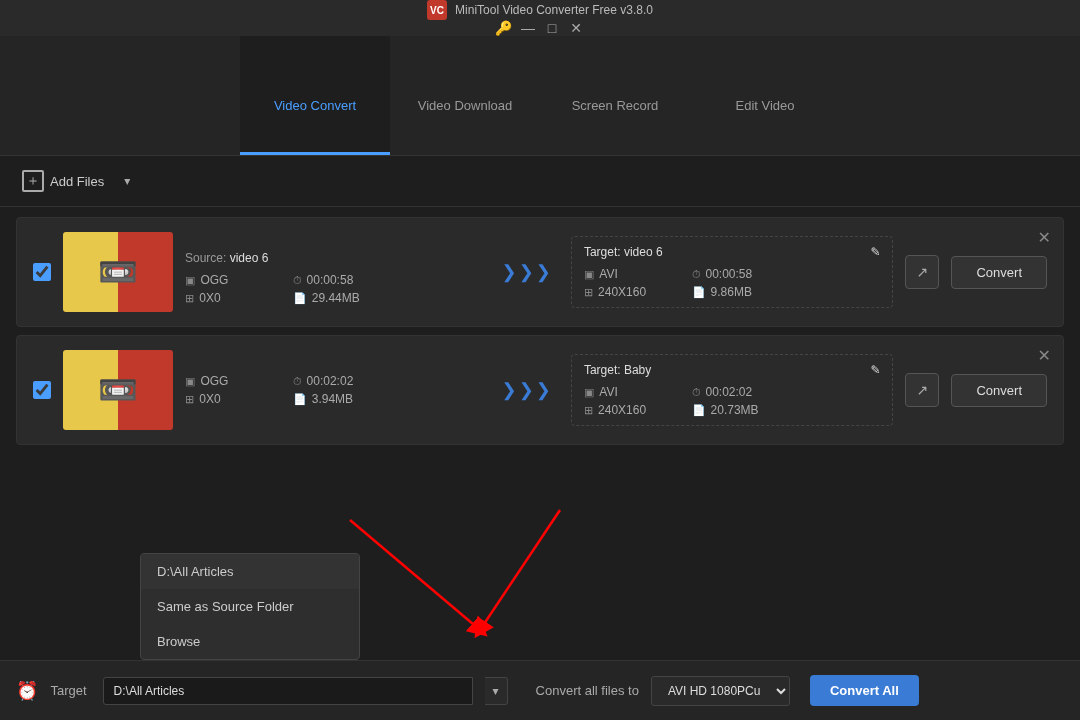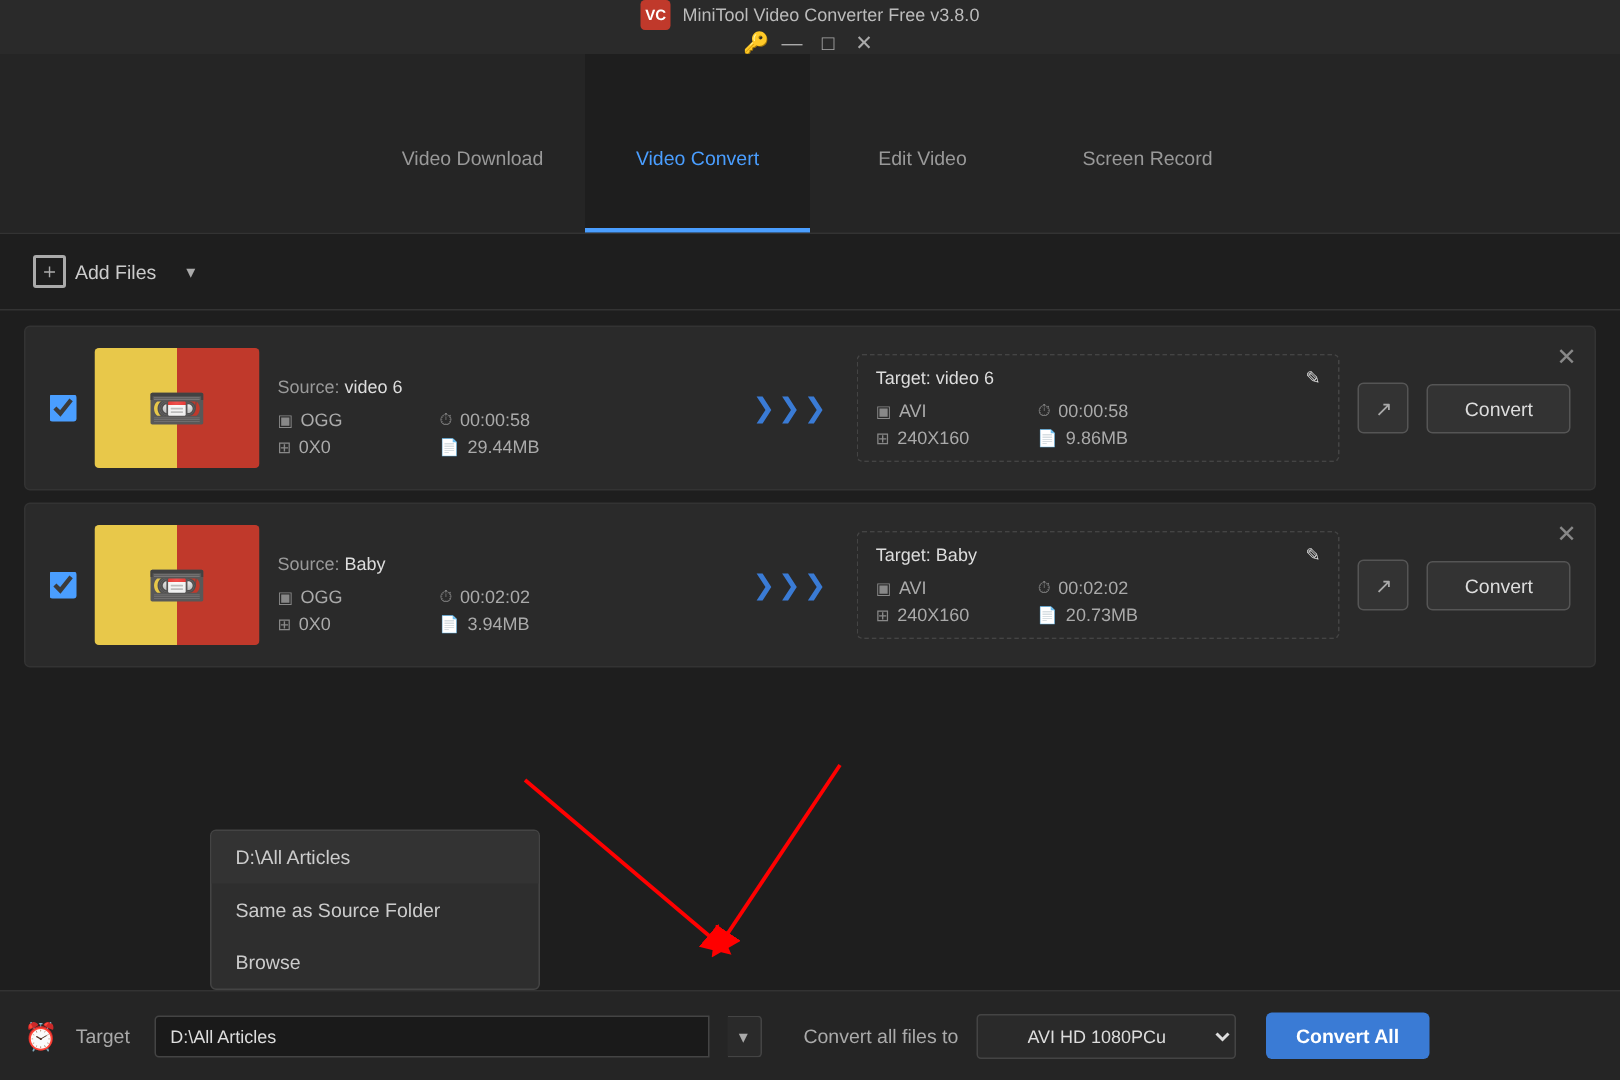--- a/index.html
+++ b/index.html
@@ -349,21 +349,21 @@
     }
     #convert-all-label {
       color: #aaa;
       font-size: 13px;
       margin-left: 16px;
     }
     #format-selector {
       background: #2a2a2a;
       border: 1px solid #444;
       color: #ddd;
-      padding: 6px 29px;
+      padding: 6px 12px;
       border-radius: 3px;
       font-size: 12px;
       cursor: pointer;
     }
     #convert-all-btn {
       background: #3a7bd5;
       border: none;
       color: white;
       padding: 8px 20px;
       border-radius: 4px;
@@ -421,66 +421,66 @@
     <div class="title-btn">—</div>
     <div class="title-btn">□</div>
     <div class="title-btn">✕</div>
   </div>
 </div>
 
 <div id="nav-bar">
 
   <div style="width:240px; background:#252525; height:100%;"></div>
 
-  <div class="nav-tab">
-    <div>
-      <svg viewBox="0 0 36 36" fill="none">
-        <rect x="2" y="4" width="28" height="22" rx="2" stroke="#999" stroke-width="2.5" fill="none"></rect>
-        <line x1="18" y1="8" x2="18" y2="20" stroke="#999" stroke-width="2.5"></line>
-        <polyline points="12,15 18,21 24,15" stroke="#999" stroke-width="2.5" fill="none"></polyline>
-      </svg>
-    </div>
-    <span>Video Download</span>
-  </div>
-
   <div class="nav-tab active">
     <div>
       <svg viewBox="0 0 36 36" fill="none">
         <rect x="2" y="4" width="28" height="22" rx="2" stroke="#4a9eff" stroke-width="2.5" fill="none"></rect>
         <polyline points="5,4 5,1" stroke="#4a9eff" stroke-width="2.5"></polyline>
         <polyline points="31,4 31,1" stroke="#4a9eff" stroke-width="2.5"></polyline>
         <polygon points="14,10 14,20 24,15" fill="#4a9eff"></polygon>
         <rect x="0" y="26" width="36" height="6" rx="2" fill="#4a9eff" opacity="0.3"></rect>
         <text x="3" y="31.5" font-size="5" fill="#4a9eff">⬛</text>
       </svg>
     </div>
     <span>Video Convert</span>
   </div>
 
   <div class="nav-tab">
     <div>
       <svg viewBox="0 0 36 36" fill="none">
-        <rect x="8" y="4" width="6" height="28" rx="1" stroke="#999" stroke-width="2.5" fill="none"></rect>
-        <rect x="18" y="10" width="6" height="22" rx="1" stroke="#999" stroke-width="2.5" fill="none"></rect>
-        <rect x="3" y="4" width="3" height="6" rx="0.5" fill="#999" opacity="0.5"></rect>
+        <rect x="2" y="4" width="28" height="22" rx="2" stroke="#999" stroke-width="2.5" fill="none"></rect>
+        <line x1="18" y1="8" x2="18" y2="20" stroke="#999" stroke-width="2.5"></line>
+        <polyline points="12,15 18,21 24,15" stroke="#999" stroke-width="2.5" fill="none"></polyline>
       </svg>
     </div>
-    <span>Edit Video</span>
+    <span>Video Download</span>
   </div>
 
   <div class="nav-tab">
     <div>
       <svg viewBox="0 0 36 36" fill="none">
         <rect x="3" y="5" width="26" height="20" rx="2" stroke="#999" stroke-width="2.5" fill="none"></rect>
         <circle cx="18" cy="15" r="5" stroke="#999" stroke-width="2.5" fill="none"></circle>
         <circle cx="18" cy="15" r="2" fill="#999"></circle>
       </svg>
     </div>
     <span>Screen Record</span>
   </div>
+
+  <div class="nav-tab">
+    <div>
+      <svg viewBox="0 0 36 36" fill="none">
+        <rect x="8" y="4" width="6" height="28" rx="1" stroke="#999" stroke-width="2.5" fill="none"></rect>
+        <rect x="18" y="10" width="6" height="22" rx="1" stroke="#999" stroke-width="2.5" fill="none"></rect>
+        <rect x="3" y="4" width="3" height="6" rx="0.5" fill="#999" opacity="0.5"></rect>
+      </svg>
+    </div>
+    <span>Edit Video</span>
+  </div>
 </div>
 
 <div id="toolbar">
   <button id="add-files-btn">
     <div id="add-files-icon">＋</div>
     <span>Add Files</span>
   </button>
   <button id="dropdown-arrow">▾</button>
 
 </div>
@@ -563,23 +563,20 @@
 
   <div class="file-card">
     <button class="close-btn">✕</button>
     <input type="checkbox" class="card-checkbox" checked="" style="">
     <div class="card-thumbnail">
       <div class="thumb-bg">
         <span class="cassette-icon">📼</span>
       </div>
     </div>
     <div class="card-meta">
-      <div class="meta-label">
-        Source: <span>Baby</span>
-      </div>
       <div class="meta-rows">
         <div class="meta-row">
           <div class="meta-item">
             <span class="icon-s">▣</span>
             <span>OGG</span>
           </div>
           <div class="meta-item">
             <span class="icon-s">⏱</span>
             <span>00:02:02</span>
           </div>

